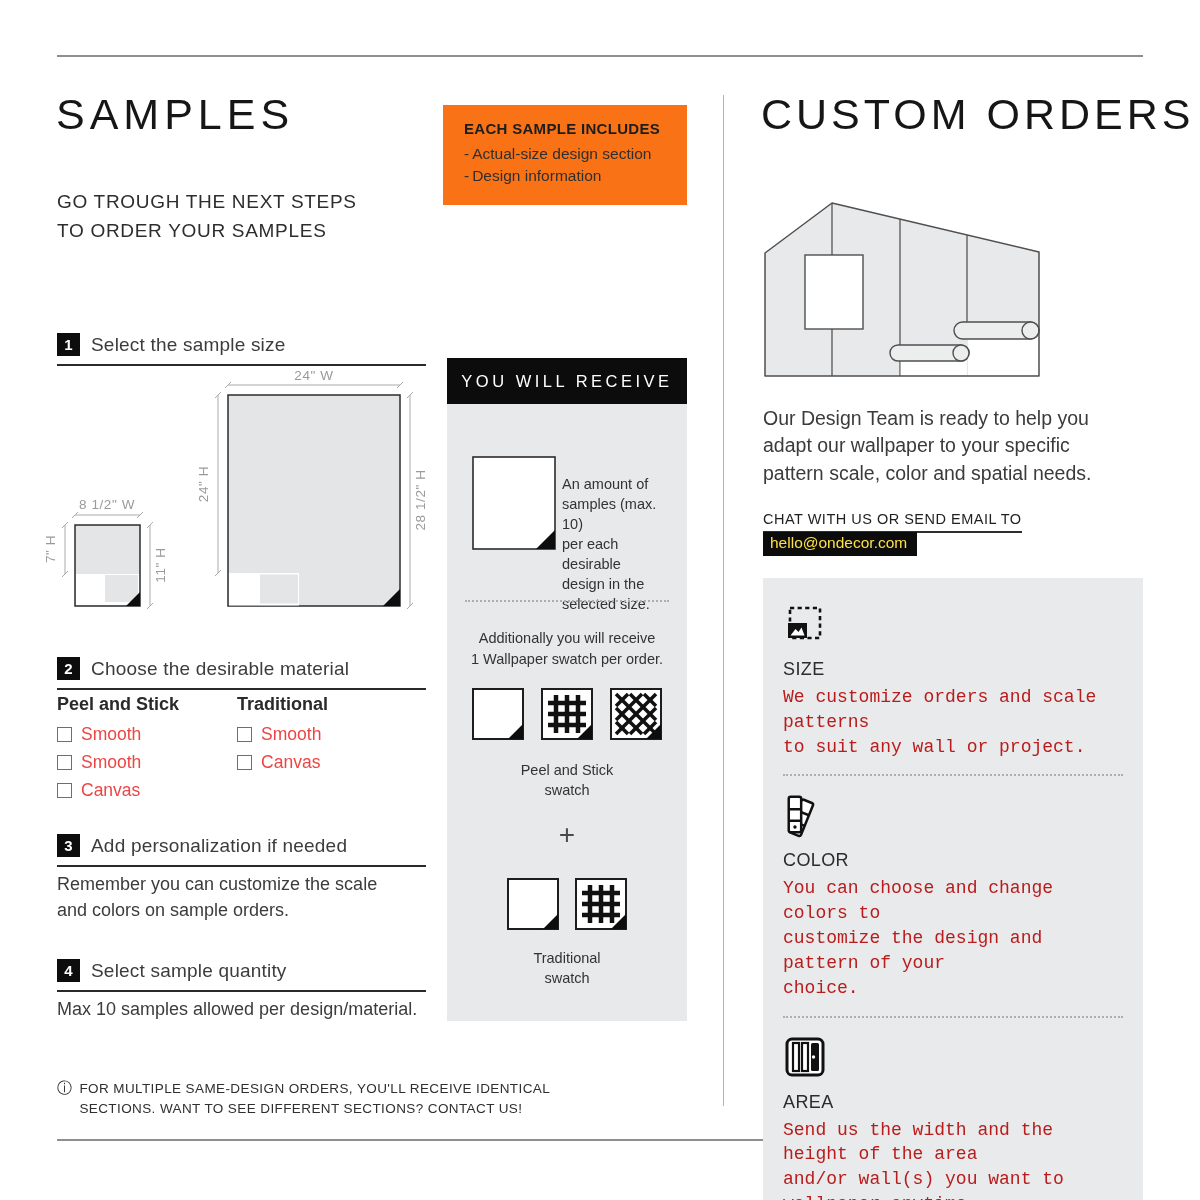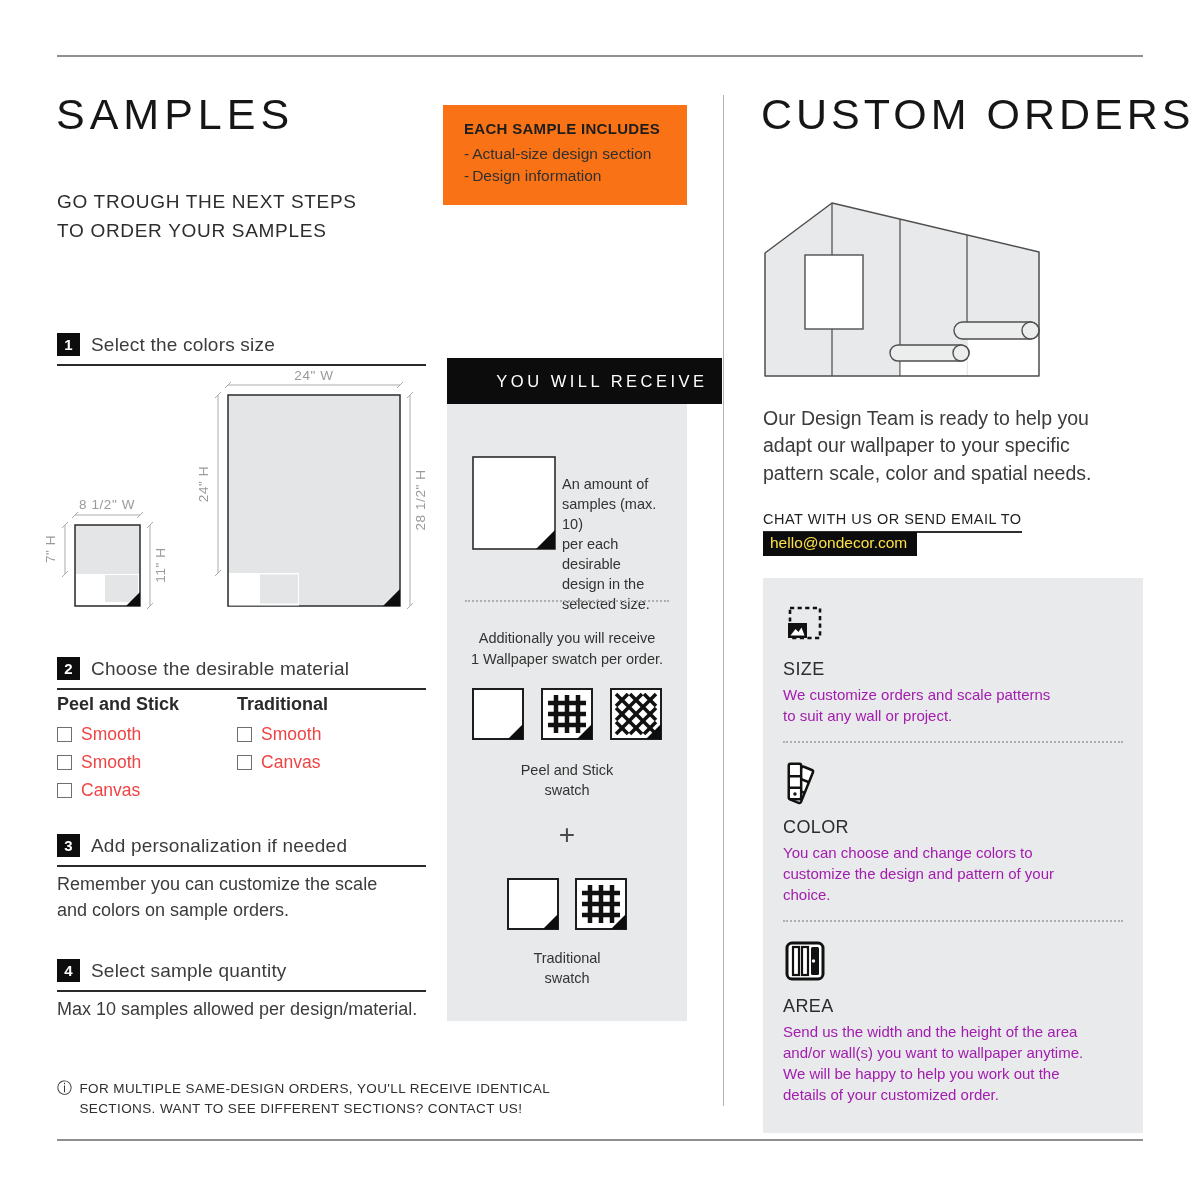--- a/index.html
+++ b/index.html
@@ -39,21 +39,21 @@
 
   
   #each-sample{left:443px;top:97px;width:244px;box-sizing:border-box;background:#f97316;
                border-left:8px solid #f97316;padding:15px 10px 18px 13px;margin-top:8px;}
   #each-sample .es-title{font-size:15px;font-weight:700;letter-spacing:0.3px;color:#1d1d1d;margin-bottom:7px;}
   .es-item{display:flex;font-size:15.5px;color:#2f2f2f;line-height:1.32;margin-top:2px;}
   .es-item .dash::before{content:"-";margin-right:3px;}
   .es-item .txt{white-space:pre-line;}
 
   #receive-banner{left:447px;top:358px;width:240px;height:46px;background:#0c0c0c;color:#ffffff;
-                  display:flex;align-items:center;justify-content:center;font-size:16.5px;letter-spacing:3.5px;padding-left:35px;}
+                  display:flex;align-items:center;justify-content:center;font-size:16.5px;letter-spacing:3.5px;}
   #receive-panel{left:447px;top:404px;width:240px;height:617px;background:#e8e9ea;}
   #receive-panel > div, #receive-panel > svg{position:absolute;}
   #sheet{left:25px;top:52px;}
   #receive-samples-text{left:115px;top:70px;width:114px;font-size:14.5px;line-height:1.38;color:#333;white-space:pre-line;}
   .dotted{border-top:2px dotted #aeaeae;}
   #receive-divider{left:18px;top:196px;width:204px;}
   #receive-additional{left:0;top:224px;width:100%;text-align:center;font-size:14.5px;line-height:1.45;color:#333;white-space:pre-line;}
   .swatch-row{left:0;width:100%;display:flex;justify-content:center;}
   #swatch-row-1{top:284px;gap:17px;}
   #swatch-row-2{top:474px;gap:16px;}
@@ -65,39 +65,39 @@
   
   #custom-title{left:761px;top:90px;font-size:43px;letter-spacing:4px;color:#161616;font-weight:500;}
   #house{left:757px;top:193px;}
   #custom-intro{left:763px;top:405px;font-size:19.5px;line-height:1.4;color:#3b3b3b;white-space:pre-line;}
   #chat-label{left:763px;top:511px;font-size:14.5px;letter-spacing:0.5px;color:#1f1f1f;
               border-bottom:2px solid #2e2e2e;padding-bottom:4px;}
   #email-chip{left:763px;top:532px;background:#0c0c0c;color:#fde047;font-size:15.5px;padding:2px 10px 4px 7px;}
   #features{left:763px;top:578px;width:380px;box-sizing:border-box;background:#e9eaeb;padding:24px 20px 28px 20px;}
   .feat-icon{margin-bottom:13px;}
   .feat-title{font-size:18px;color:#2c2c2c;letter-spacing:0.4px;margin-bottom:5px;}
-  .feat-body{font-size:15px;line-height:1.38;color:#a21caf;white-space:pre-line;}
+  .feat-body{font-size:18px;line-height:1.38;color:#b91c1c;white-space:pre-line;font-family:Liberation Mono, monospace;}
   .feat-divider{margin:15px 0 17px 0;}
 </style>
 </head>
 <body>
 
 <div id="page">
 
   <div class="abs hrule" id="rule-top"></div>
   <div class="abs hrule" id="rule-bottom"></div>
   <div class="abs" id="col-divider"></div>
 
   <div class="abs" id="samples-title">SAMPLES</div>
   <div class="abs" id="samples-intro">GO TROUGH THE NEXT STEPS
 TO ORDER YOUR SAMPLES</div>
 
   <div class="abs step-header" id="step1">
     <div class="step-num">1</div>
-    <div class="step-label">Select the colors size</div>
+    <div class="step-label">Select the sample size</div>
   </div>
 
   <svg class="abs" id="diagram" width="380" height="252" viewBox="0 0 380 252">
 
     <rect x="171" y="27" width="172" height="211" fill="#e3e5e7" stroke="#2b2b2b" stroke-width="1.5"></rect>
     <rect x="172" y="205" width="70" height="32.5" fill="#ffffff"></rect>
     <rect x="203" y="206.5" width="38" height="29" fill="#e3e5e7"></rect>
     <polygon points="343,238 343,221 326,238" fill="#0d0d0d"></polygon>
     <line class="dim-line" x1="171" y1="17" x2="343" y2="17"></line>
     <line class="dim-line" x1="168" y1="20" x2="174" y2="14"></line>

